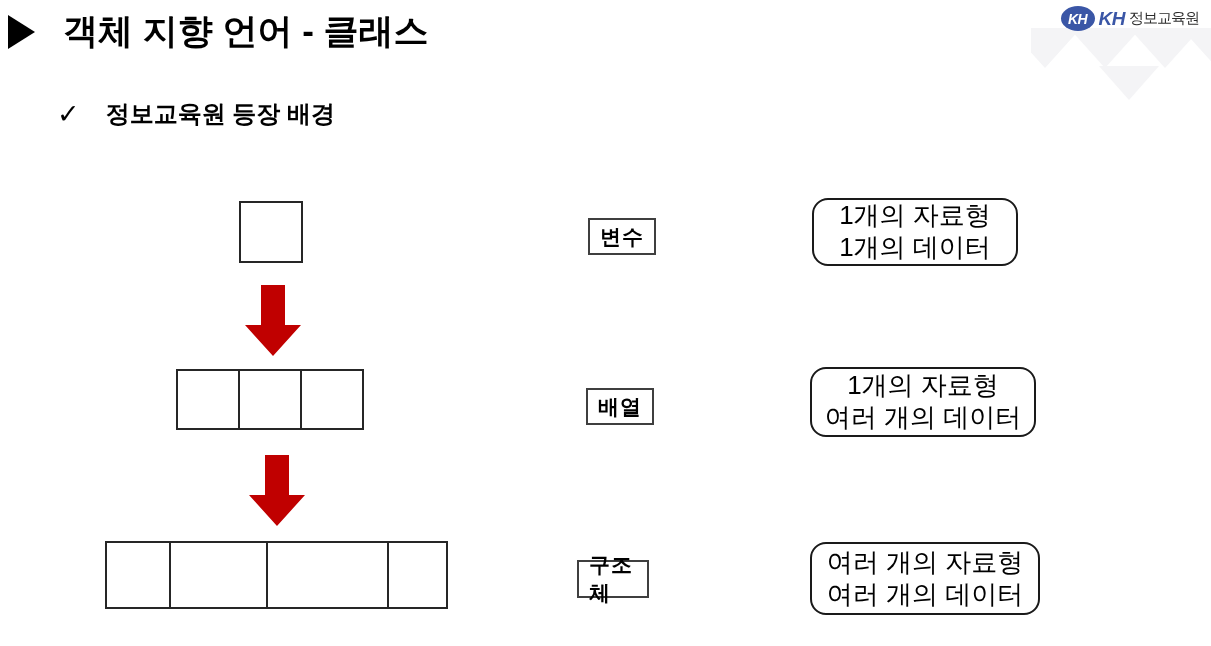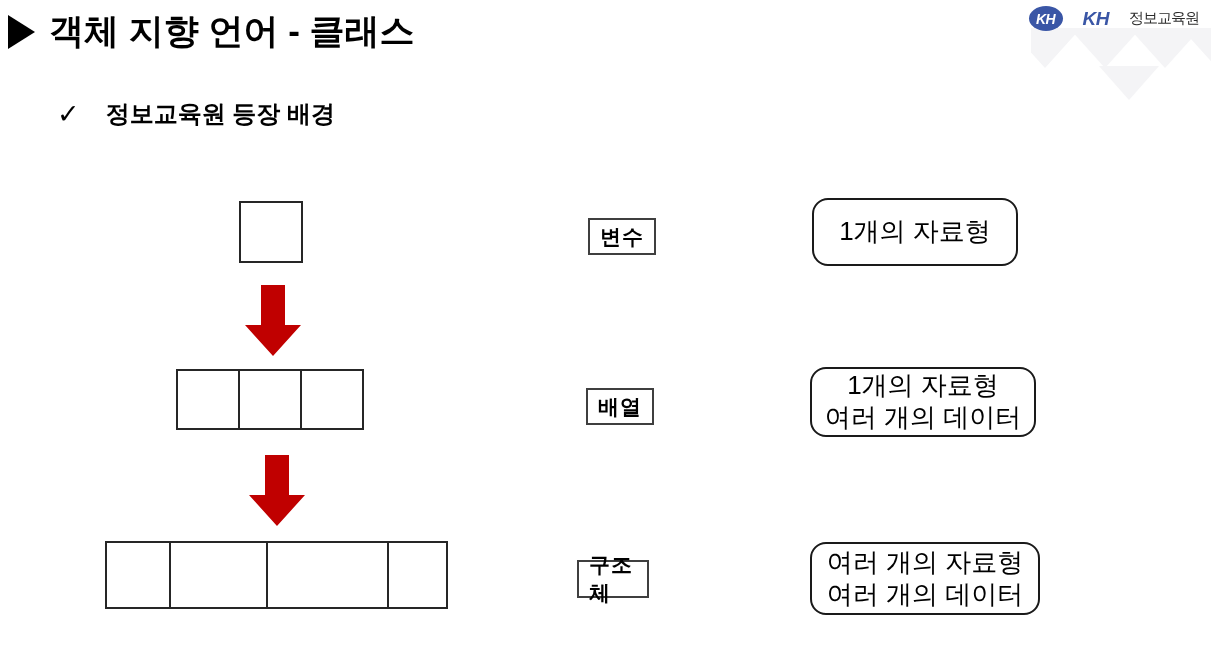--- a/index.html
+++ b/index.html
@@ -44,21 +44,21 @@
   .wm-t4 { left: 150px; top: 0px; }
   .wm-t5 { left: 68px;  top: 38px; border-left-width: 30px; border-right-width: 30px; border-top-width: 34px; }
 
   
   .logo {
     position: absolute;
     top: 6px;
     right: 12px;
     display: flex;
     align-items: center;
-    gap: 20px;
+    gap: 4px;
     z-index: 5;
   }
   .logo-badge {
     width: 34px;
     height: 25px;
     border-radius: 50%;
     background: #3a56a6;
     color: #ffffff;
     font-style: italic;
     font-weight: bold;
@@ -83,21 +83,21 @@
     letter-spacing: -1px;
   }
 
   
   .title-row {
     position: absolute;
     left: 8px;
     top: 8px;
     display: flex;
     align-items: center;
-    gap: 14px;
+    gap: 28px;
   }
   .title-bullet {
     width: 0; height: 0;
     border-top: 17px solid transparent;
     border-bottom: 17px solid transparent;
     border-left: 27px solid #000000;
   }
   .title-text {
     font-size: 35px;
     font-weight: bold;
@@ -220,20 +220,21 @@
     <div class="subtitle-check">✓</div>
     <div class="subtitle-text">정보교육원 등장 배경</div>
   </div>
 
   <div class="cell var-box"></div>
 
   <div class="tag-box tag-var">변수</div>
 
   <div class="callout callout-1">
     <span>1개의 자료형</span>
+    <span>1개의 데이터</span>
   </div>
 
   <svg class="arrow arrow-1" viewBox="0 0 58 72">
     <polygon points="17,0 41,0 41,40 57,40 29,71 1,40 17,40" fill="#C00000"></polygon>
   </svg>
 
   <div class="arr-row">
     <div class="cell"></div>
     <div class="cell"></div>
     <div class="cell"></div>

